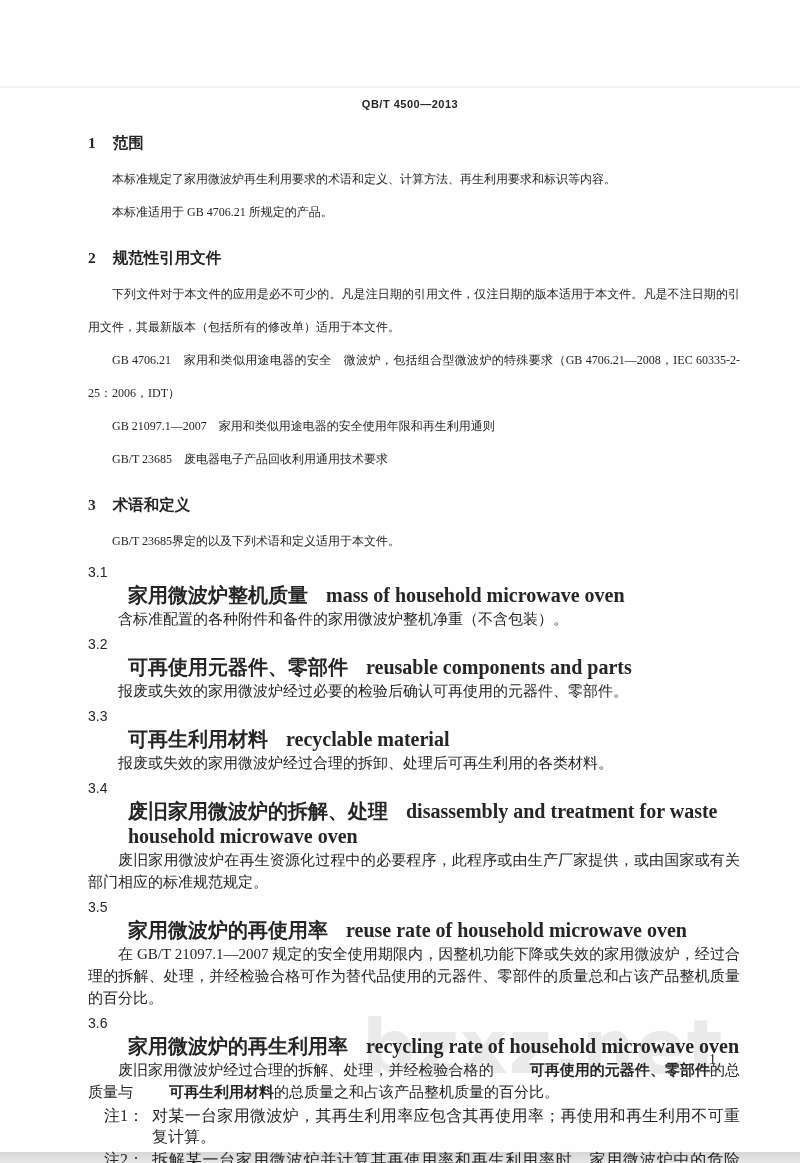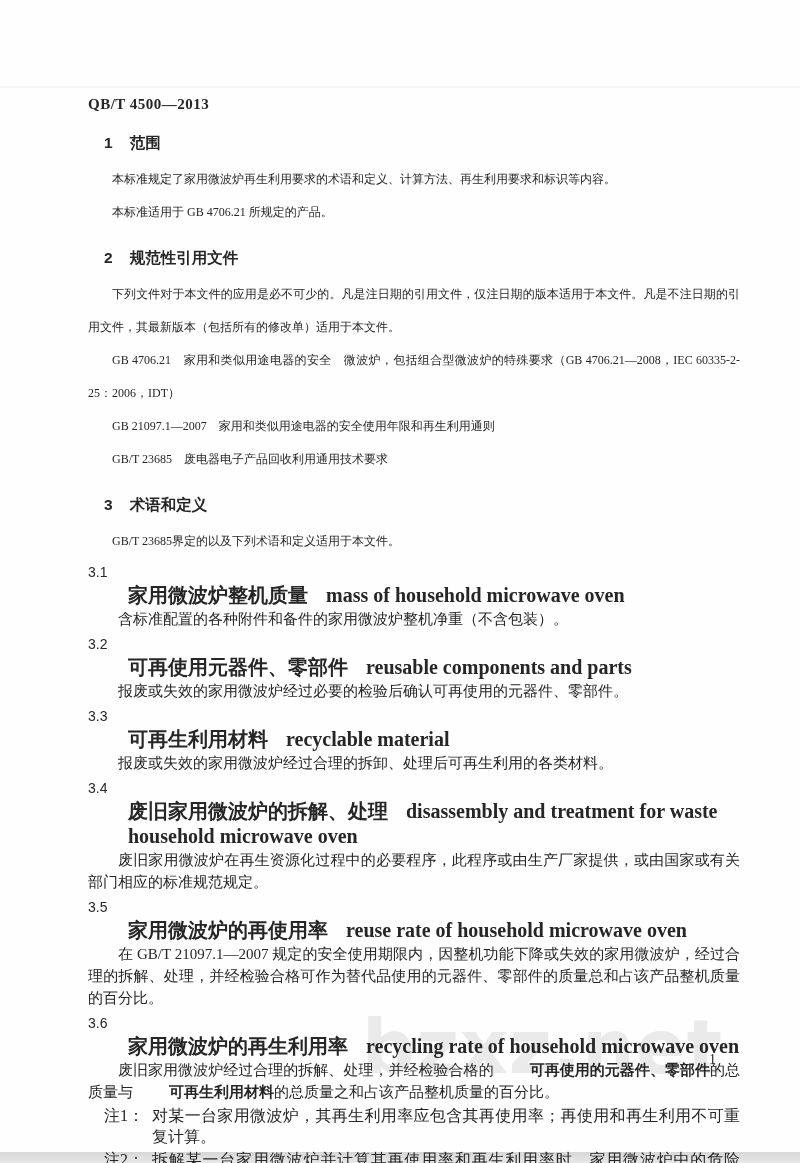--- a/index.html
+++ b/index.html
@@ -23,36 +23,36 @@
     position:absolute;left:362px;top:1004px;
     font-family:"DejaVu Sans","Liberation Sans",sans-serif;
     font-weight:bold;font-size:74px;letter-spacing:1px;
     color:#eaeaea;z-index:0;user-select:none;
   }
   .content{
     position:relative;z-index:1;
     padding:94px 60px 0 88px;
   }
   .doc-number{
-    text-align:left;
-    font-family:Liberation Serif, serif;
-    font-weight:bold;font-size:15px;line-height:20px;
+    text-align:center;
+    font-family:Liberation Sans, sans-serif;
+    font-weight:bold;font-size:11px;line-height:20px;
     padding-right:8px;letter-spacing:0.5px;
   }
   .doc-title{
     text-align:center;
     font-family:"Liberation Sans","DejaVu Sans",sans-serif;
     font-weight:bold;font-size:25px;line-height:34px;
     letter-spacing:2px;
     margin-top:30px;
   }
   h2.sec{
-    font-family:Liberation Sans, sans-serif;
+    font-family:Liberation Serif, serif;
     font-weight:bold;font-size:15.5px;line-height:20px;
-    margin:19px 0 10px 16px;
+    margin:19px 0 10px 0;
   }
   h2.sec .sec-num{margin-right:1.1em;}
   p.body{
     font-size:12px;line-height:33px;margin:0;
     text-align:justify;text-indent:2em;
   }
   .clause-num{
     font-family:"Liberation Sans","DejaVu Sans",sans-serif;
     font-size:14px;line-height:21px;margin-top:4px;
   }

